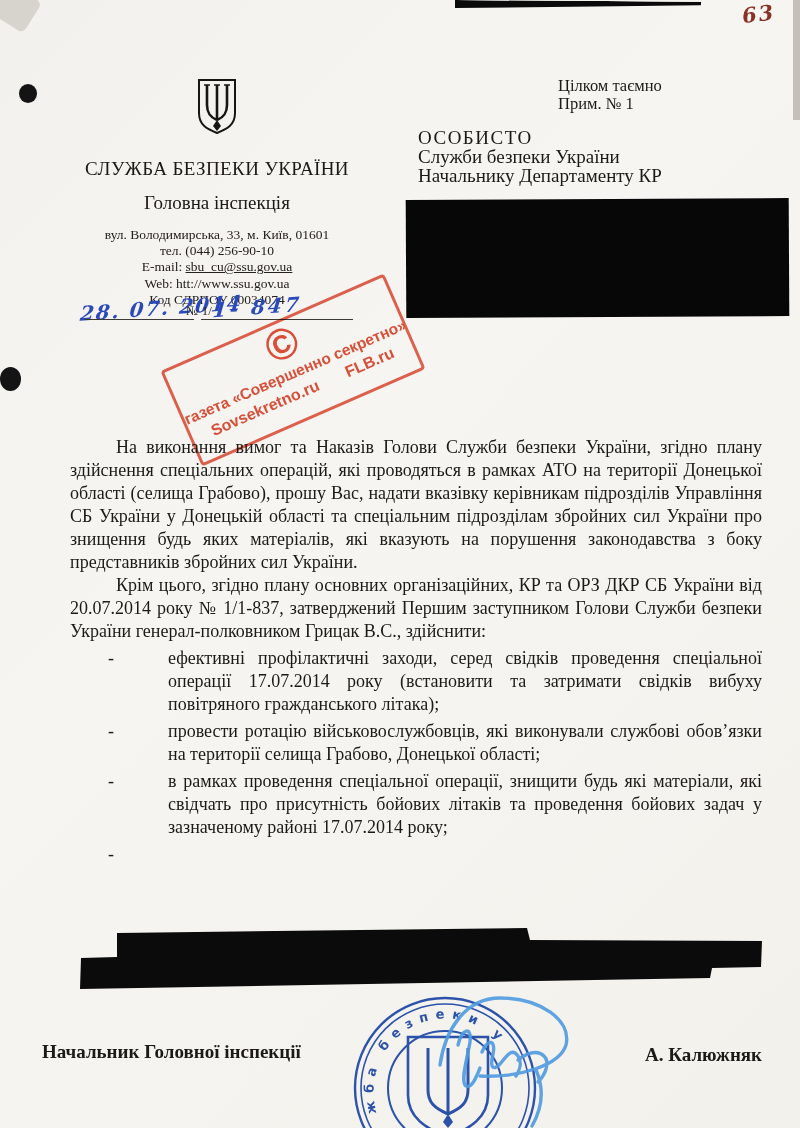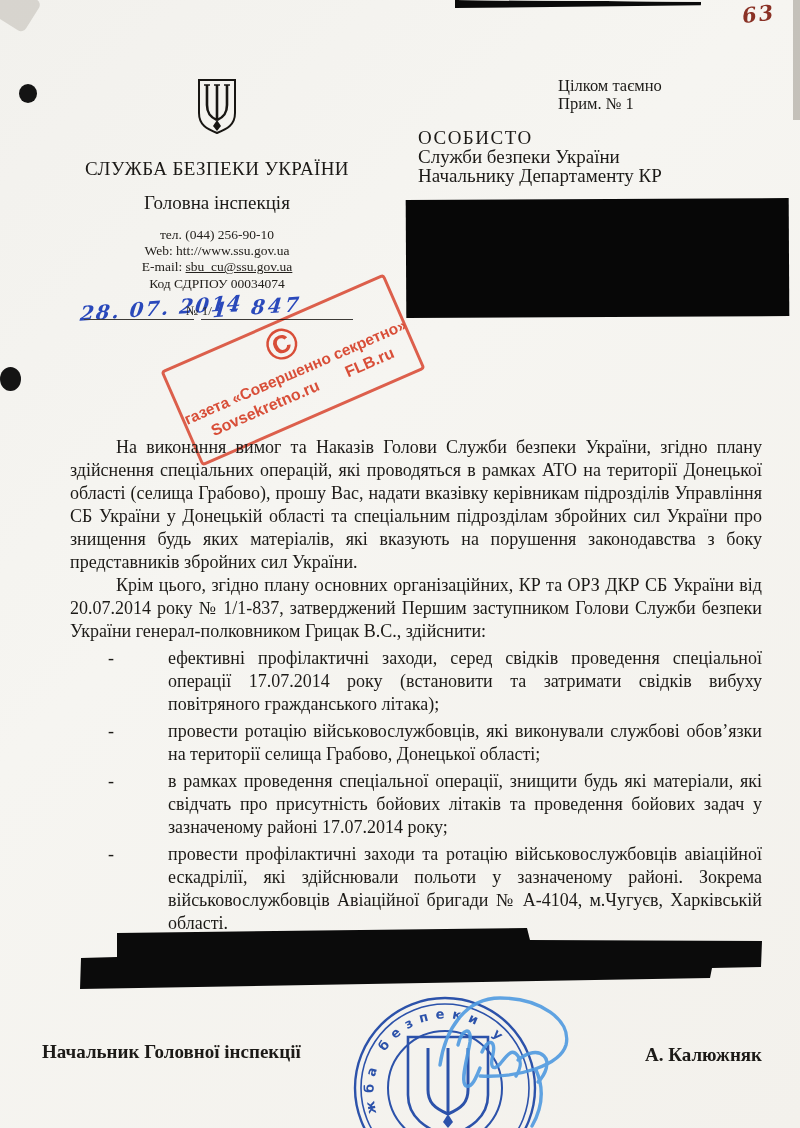--- a/index.html
+++ b/index.html
@@ -85,23 +85,24 @@
       <path d="M5,2 H41 V35 C41,47 33,51 23,55 C13,51 5,47 5,35 Z" fill="none" stroke="#181613" stroke-width="2"></path>
       <path d="M23,7 V41" fill="none" stroke="#181613" stroke-width="2.6"></path>
       <path d="M13,7 V27 C13,35 16,39 23,42" fill="none" stroke="#181613" stroke-width="2.6"></path>
       <path d="M33,7 V27 C33,35 30,39 23,42" fill="none" stroke="#181613" stroke-width="2.6"></path>
       <path d="M23,42 L19,48 L23,53 L27,48 Z" fill="#181613"></path>
       <path d="M10,7 H16 M20,7 H26 M30,7 H36" stroke="#181613" stroke-width="1.6"></path>
     </svg>
     <div class="org">СЛУЖБА БЕЗПЕКИ УКРАЇНИ</div>
     <div class="division">Головна інспекція</div>
     <div class="addr">
+      <div>вул. Володимирська, 33, м. Київ, 01601</div>
       <div>тел. (044) 256-90-10</div>
+      <div><span>E-mail: </span><span class="u">sbu_cu@ssu.gov.ua</span></div>
       <div>Web: htt://www.ssu.gov.ua</div>
-      <div><span>E-mail: </span><span class="u">sbu_cu@ssu.gov.ua</span></div>
       <div>Код СДРПОУ 00034074</div>
     </div>
   </div>
 
   <div class="hw date">28. 07. 2014</div>
   <div class="num-printed">№ 1/</div>
   <div class="hw num">1- 847</div>
   <div class="uline uline1"></div>
   <div class="uline uline2"></div>
 
@@ -138,21 +139,20 @@
     <div class="bullet">
       <span class="dash">-</span>
       <span class="btxt">провести ротацію військовослужбовців, які виконували службові обов’язки на території селища Грабово, Донецької області;</span>
     </div>
     <div class="bullet">
       <span class="dash">-</span>
       <span class="btxt">в рамках проведення спеціальної операції, знищити будь які матеріали, які свідчать про присутність бойових літаків та проведення бойових задач у зазначеному районі 17.07.2014 року;</span>
     </div>
     <div class="bullet">
       <span class="dash">-</span>
-      <span class="btxt">провести профілактичні заходи та ротацію військовослужбовців авіаційної ескадрілії, які здійснювали польоти у зазначеному районі. Зокрема військовослужбовців Авіаційної бригади № А-4104, м.Чугуєв, Харківській області.</span>
     </div>
   </div>
 
   <svg class="redact2" width="690" height="64" viewBox="0 0 690 64">
     <polygon points="39,6 449,1 452,13 684,14 683,40 634,41 632,51 2,62 3,31 39,30" fill="#0b0b0b"></polygon>
   </svg>
 
   <div class="sig-title">Начальник Головної інспекції</div>
   <div class="sig-name">А. Калюжняк</div>
 

